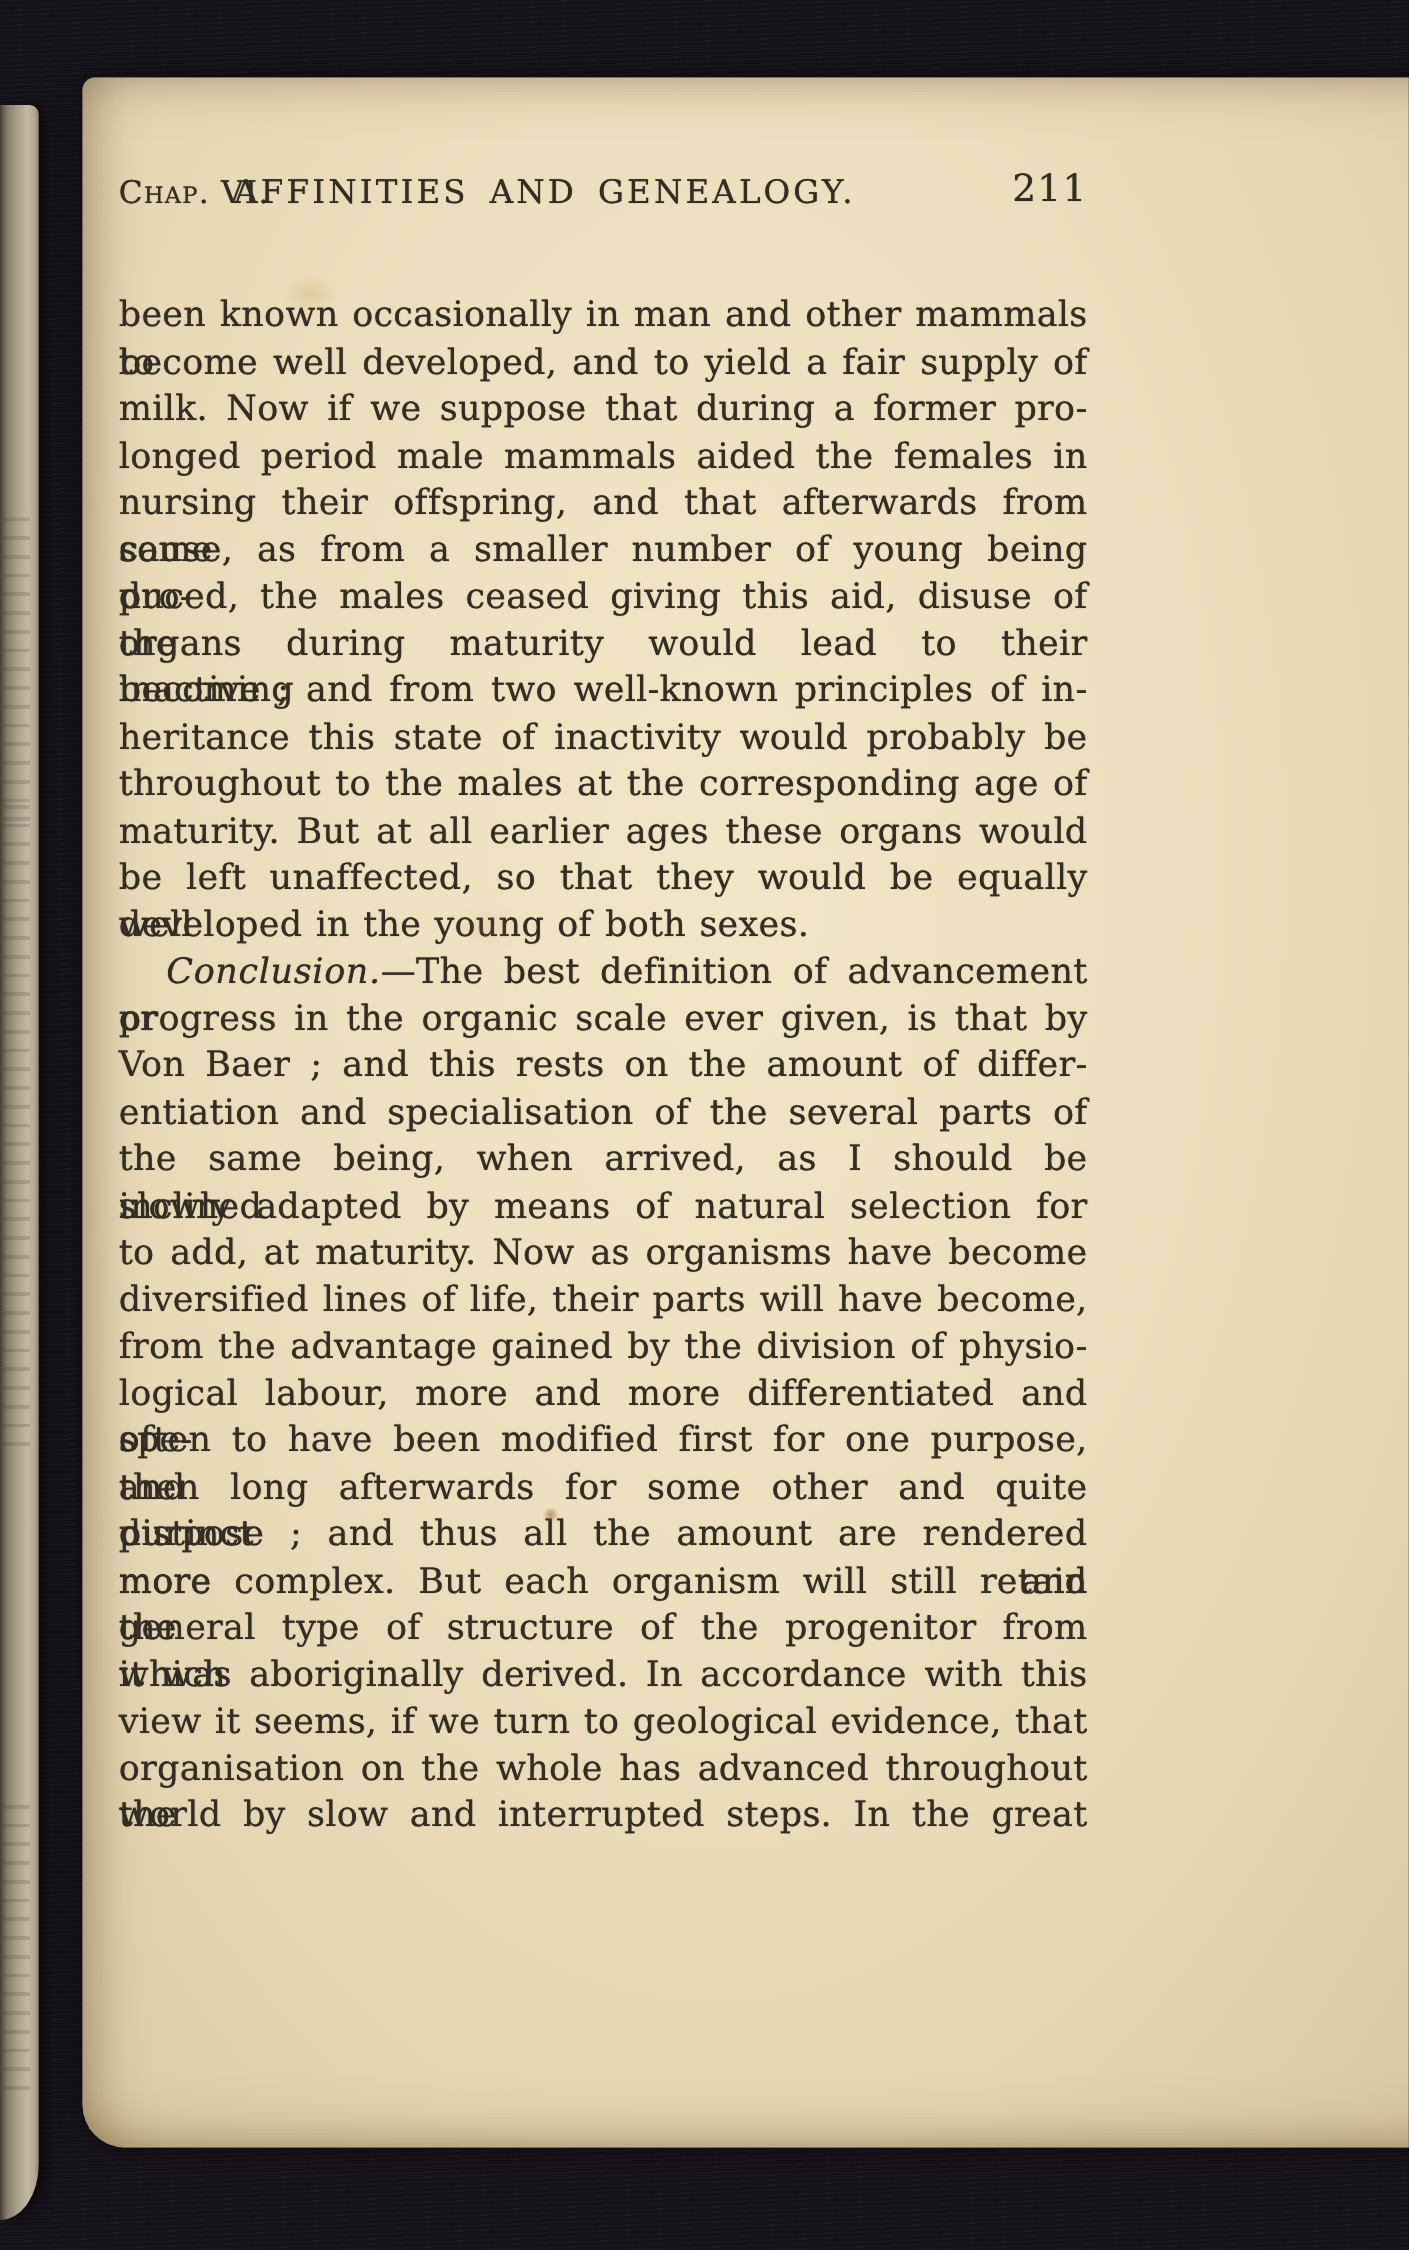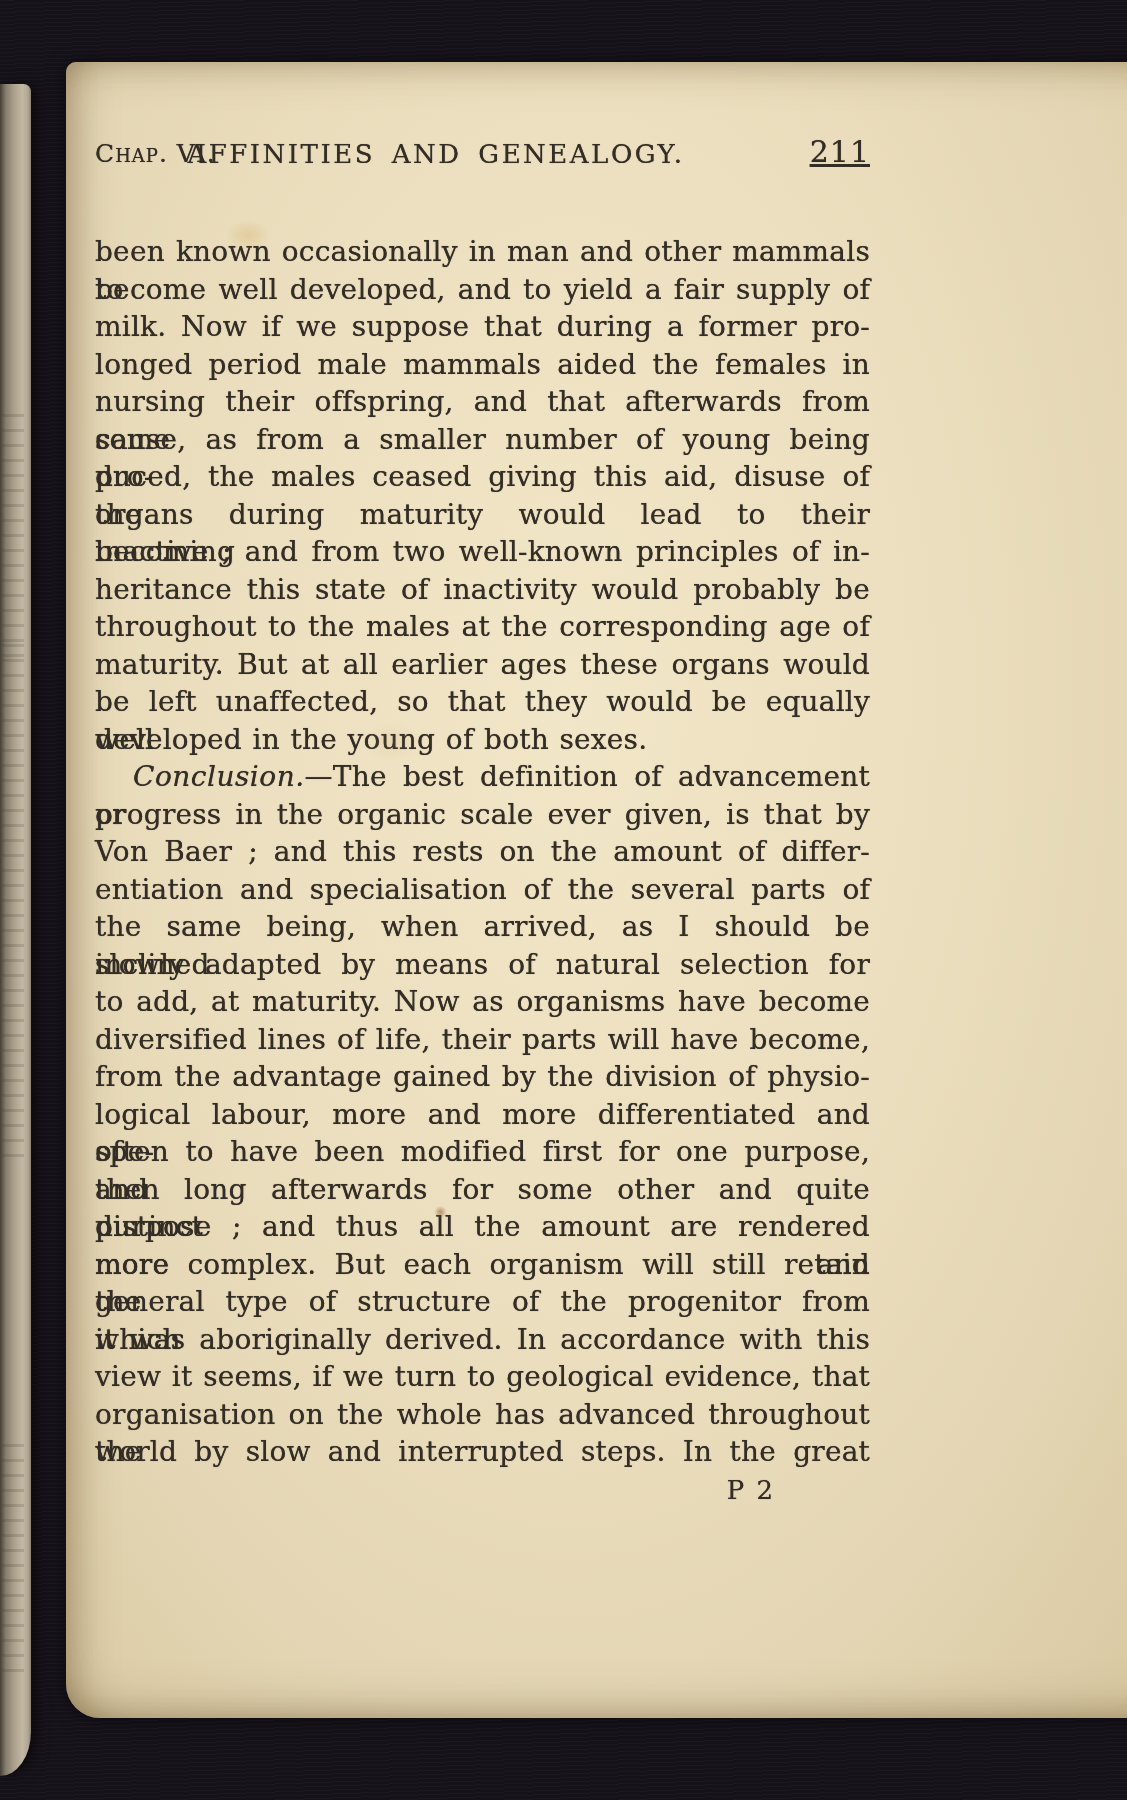--- a/index.html
+++ b/index.html
@@ -38,21 +38,21 @@
   }
   .content{margin-left:29px;width:775px;}
   .pg-header{position:relative;height:32px;margin-top:76px;line-height:32px;}
   .chapter{
     position:absolute;left:0;top:0;font-size:25px;font-variant:small-caps;letter-spacing:1px;
   }
   .running-title{
     position:absolute;left:44%;transform:translateX(-50%);top:0;white-space:nowrap;
     font-size:26px;letter-spacing:2.5px;word-spacing:6px;text-align:center;
   }
-  .page-number{position:absolute;right:0;top:-2px;font-size:30px;letter-spacing:1px;text-decoration:underline;}
+  .page-number{position:absolute;right:0;top:-2px;font-size:30px;letter-spacing:1px;}
   .para{font-size:28px;line-height:37.5px;word-spacing:1.5px;letter-spacing:0.2px;}
   .para .line{text-align:justify;text-align-last:justify;height:37.5px;white-space:normal;}
   .para[data-justify-last="false"] .line.last{text-align-last:left;}
   .para.p1{margin-top:63px;}
   .para.p2{}
   .para.indented .line:first-child{text-indent:38px;}
   .para i{letter-spacing:0.5px;}
   .signature{margin-top:3px;height:32px;line-height:32px;text-align:right;
     padding-right:95px;font-size:26px;letter-spacing:2px;}
   .txt-soft{ text-shadow:0 0 0.7px rgba(51,45,38,0.85); }
@@ -117,15 +117,14 @@
         <div class="line">then long afterwards for some other and quite distinct</div>
         <div class="line">purpose ; and thus all the amount are rendered more and</div>
         <div class="line">more complex.  But each organism will still retain the</div>
         <div class="line">general type of structure of the progenitor from which</div>
         <div class="line">it was aboriginally derived.  In accordance with this</div>
         <div class="line">view it seems, if we turn to geological evidence, that</div>
         <div class="line">organisation on the whole has advanced throughout the</div>
         <div class="line last">world by slow and interrupted steps.  In the great</div>
       </div>
 
-    <div class="signature">P 2</div>
   </div>
 </div>
 
 </body></html>

